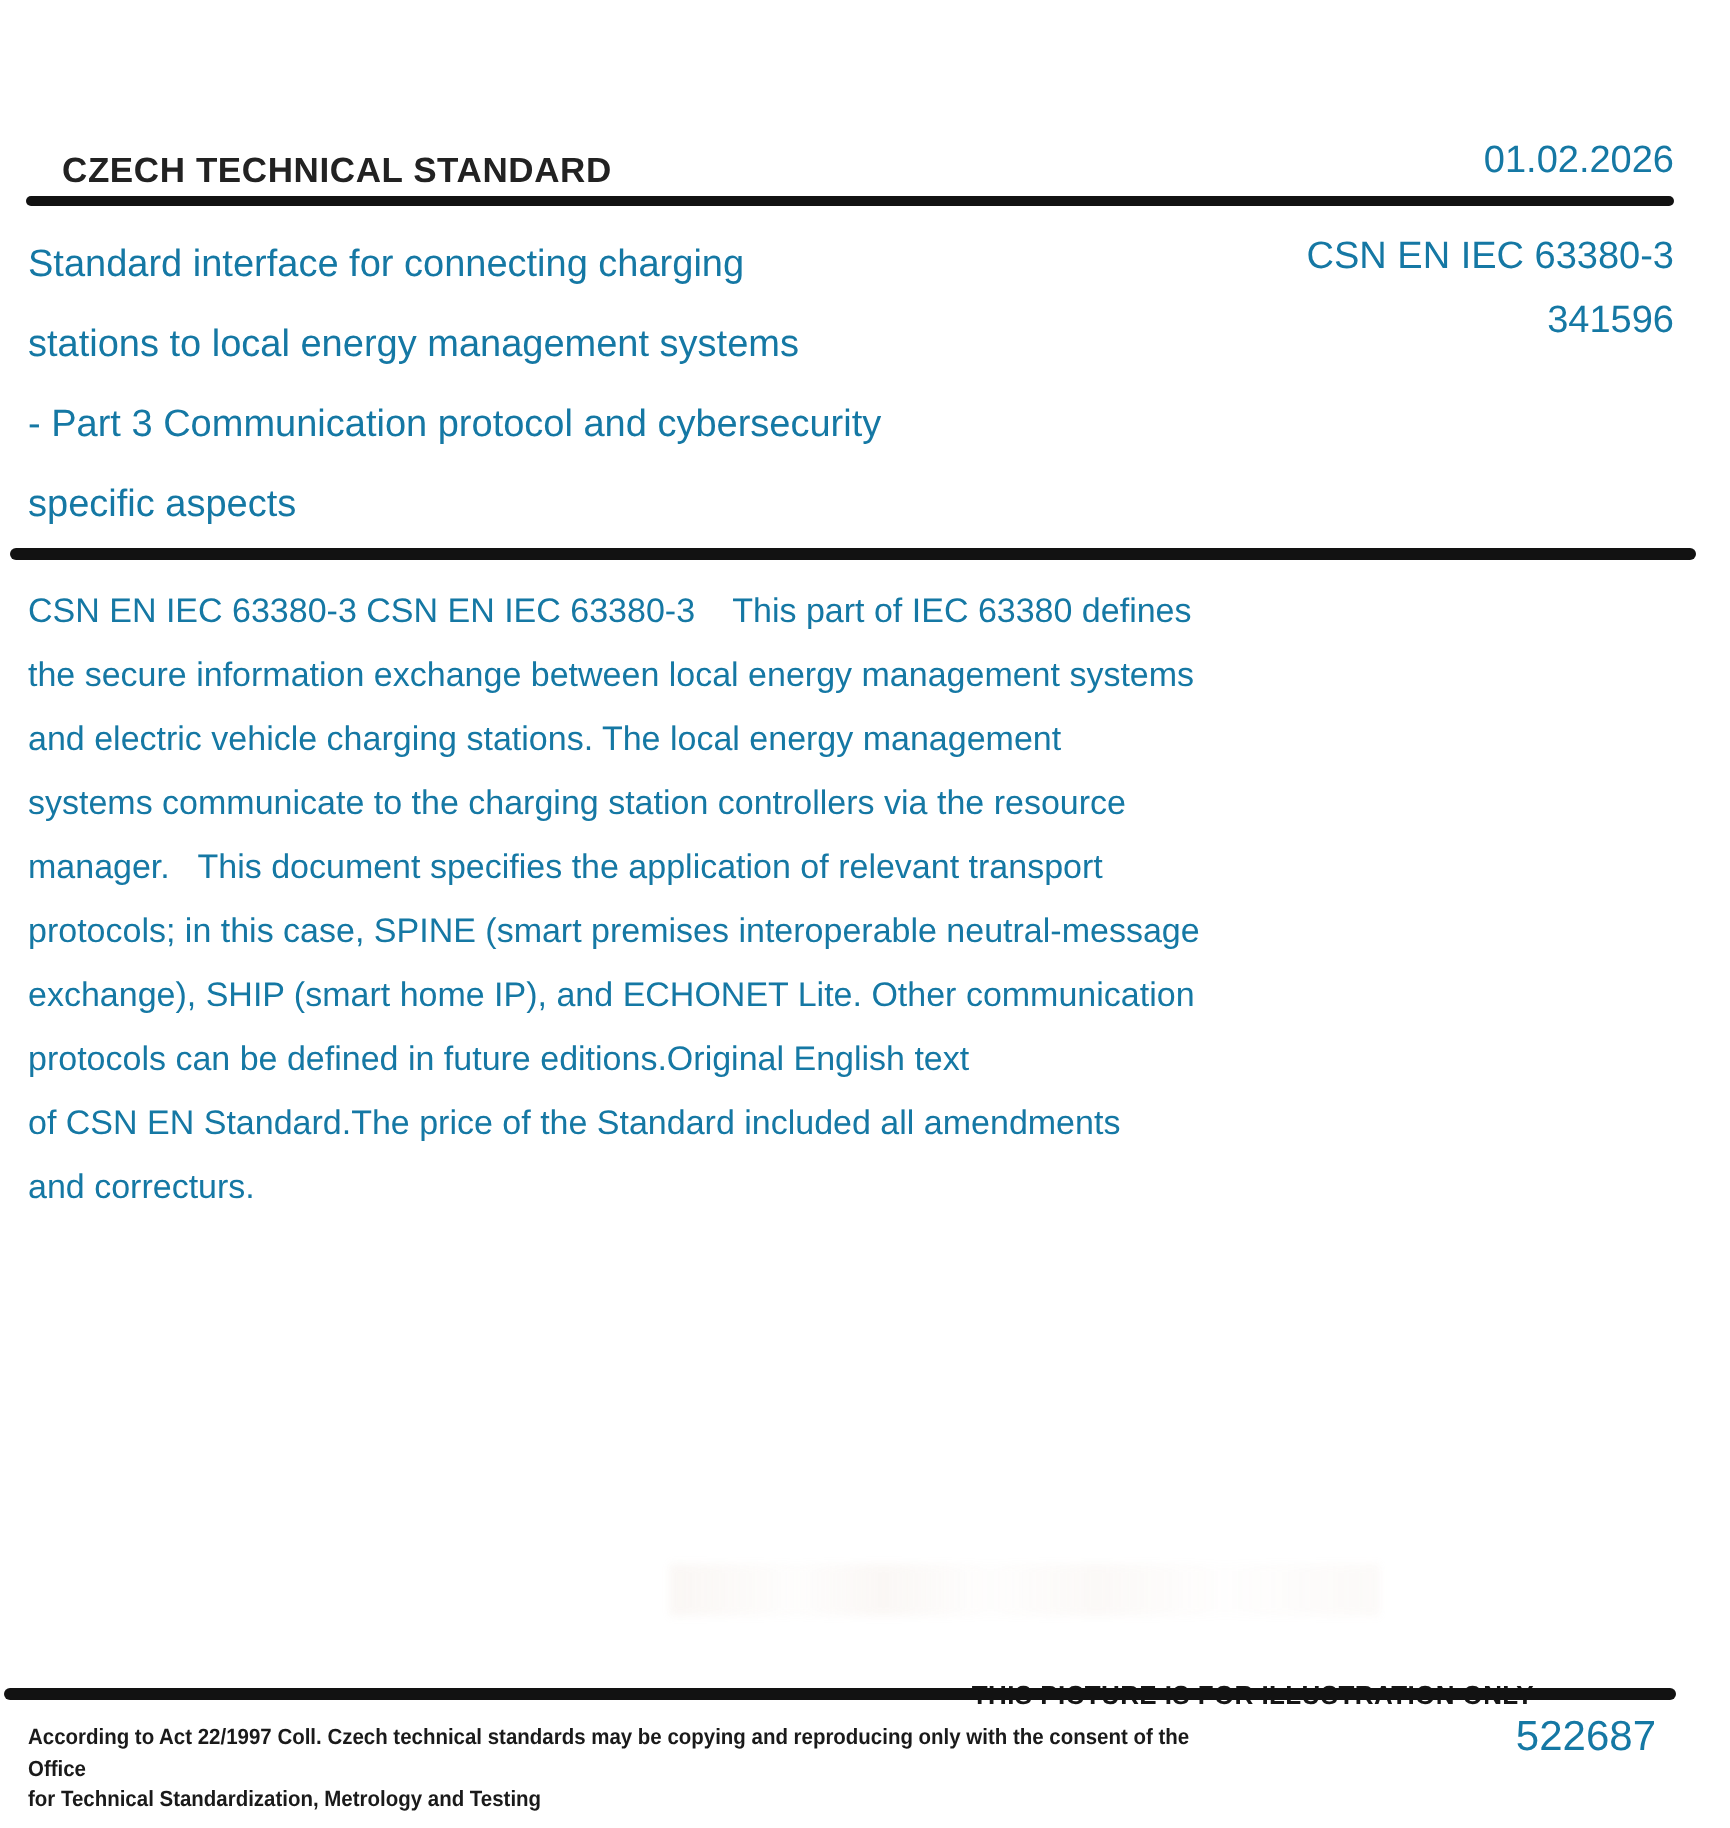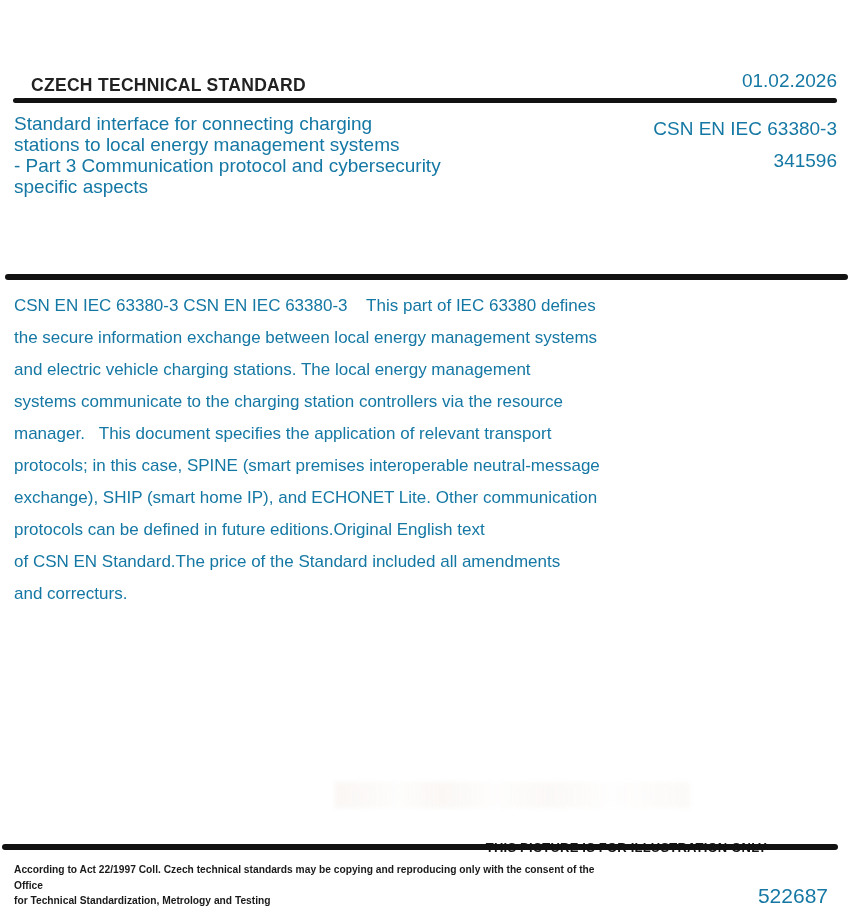--- a/index.html
+++ b/index.html
@@ -46,21 +46,21 @@
     top: 98px;
     width: 824px;
     height: 5px;
   }
   .standard-title {
     position: absolute;
     left: 14px;
     top: 113px;
     width: 560px;
     font-size: 19px;
-    line-height: 21px;
+    line-height: 40px;
     color: var(--accent);
   }
   .standard-codes {
     position: absolute;
     right: 28px;
     top: 113px;
     text-align: right;
     font-size: 19px;
     line-height: 32px;
     color: var(--accent);
@@ -120,21 +120,21 @@
     font-size: 11px;
     font-weight: bold;
     line-height: 15.5px;
     color: var(--footer-text);
     transform: scaleX(0.93);
     transform-origin: left top;
   }
   .footer-number {
     position: absolute;
     right: 37px;
-    top: 884px;
+    top: 857px;
     font-size: 21px;
     color: var(--accent);
   }
 </style>
 </head>
 <body>
 
 <div class="doc-header-title">CZECH TECHNICAL STANDARD</div>
 
 <div class="doc-date">01.02.2026</div>

